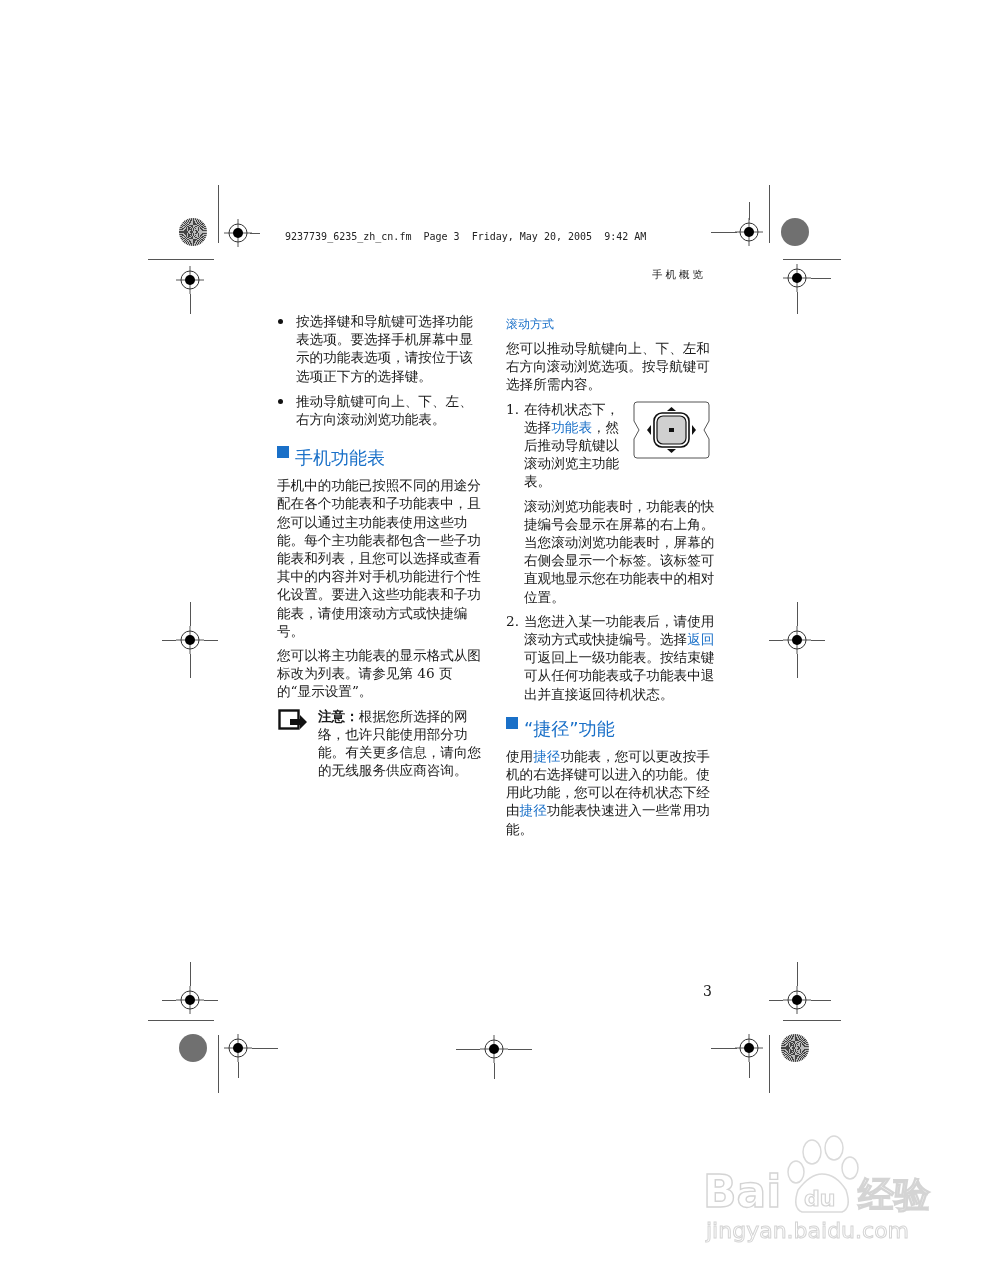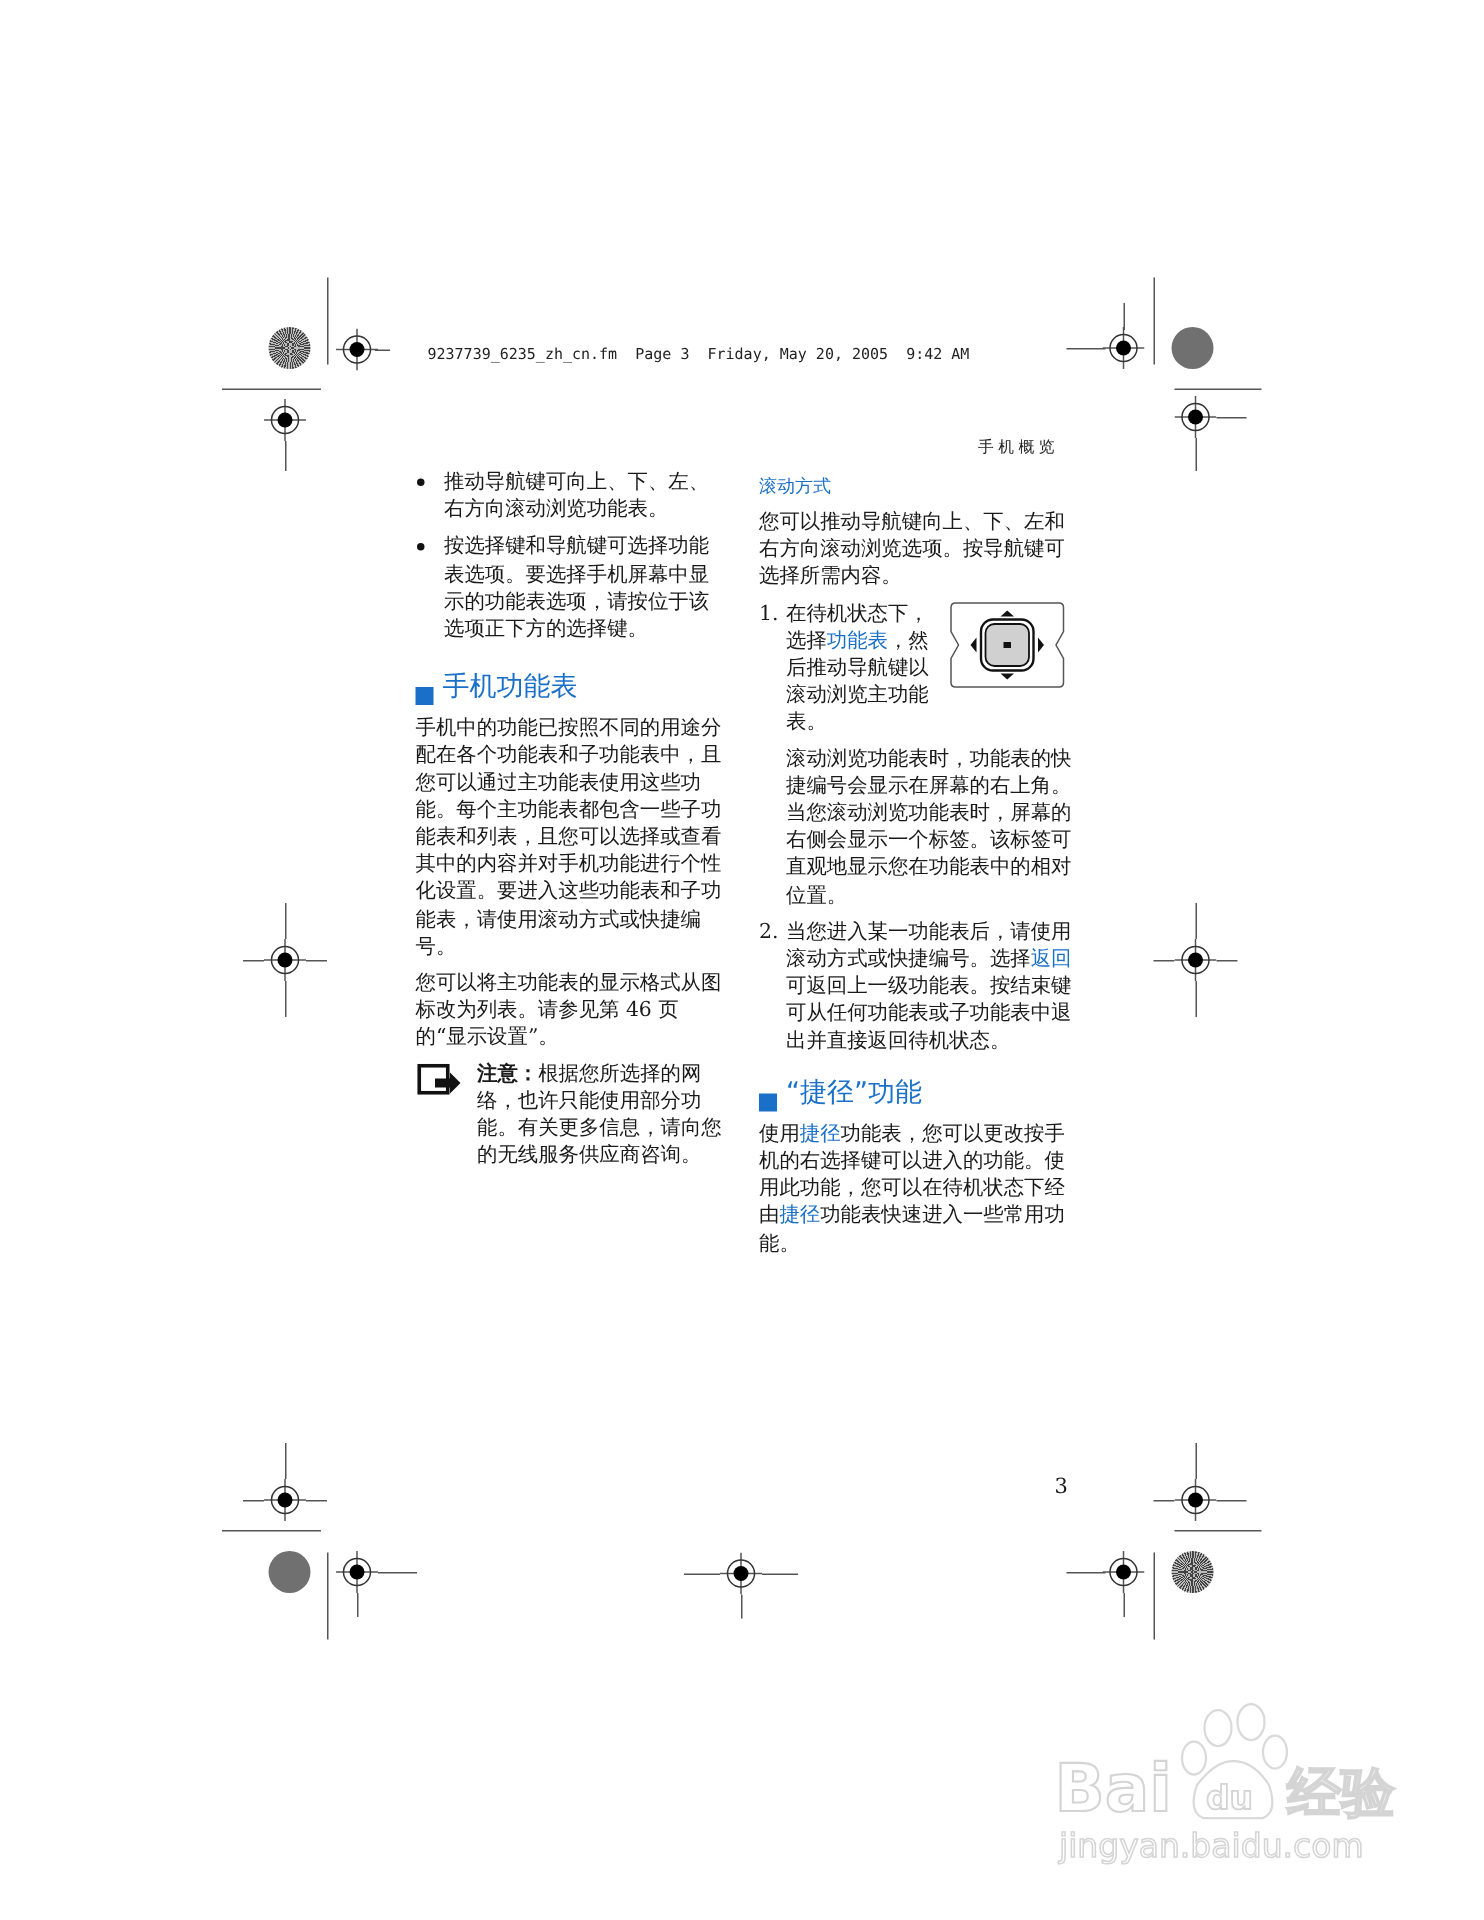--- a/index.html
+++ b/index.html
@@ -5,31 +5,31 @@
     * { margin: 0; padding: 0; box-sizing: border-box; }
     html, body { width: 989px; height: 1280px; background: #ffffff; overflow: hidden; }
     body { position: relative; font-family: "DejaVu Serif", "Liberation Serif", serif; color: #1a1a1a; }
     .line { position: absolute; background: #555; }
     .reg { position: absolute; width: 28px; height: 28px; margin: -14px 0 0 -14px; }
     .star { position: absolute; width: 28px; height: 28px; margin: -14px 0 0 -14px; border-radius: 50%; }
     .star.rays { background: repeating-conic-gradient(#444 0deg 4deg, #bbb 4deg 8deg); }
     .star.solid { background: #707070; }
 
     .header-line { position: absolute; left: 257px; top: 231px; font-family: "DejaVu Sans Mono", "Liberation Mono", monospace; font-size: 10px; color: #222; white-space: pre; letter-spacing: 0px; margin-left: 28px; }
-    .running-head { position: absolute; left: 652px; top: 291px; font-family: "DejaVu Sans", "Liberation Sans", sans-serif; font-size: 10.5px; letter-spacing: 3px; color: #222; }
+    .running-head { position: absolute; left: 652px; top: 268px; font-family: "DejaVu Sans", "Liberation Sans", sans-serif; font-size: 10.5px; letter-spacing: 3px; color: #222; }
     .page-num { position: absolute; left: 703px; top: 983px; font-size: 14px; }
 
     .col { position: absolute; font-size: 13.6px; line-height: 18.2px; }
     .col-left { left: 277px; top: 312px; width: 205px; }
     .col-right { left: 506px; top: 313px; width: 210px; }
 
     .bullet { position: relative; padding-left: 19px; margin-bottom: 7px; }
     .bullet::before { content: ""; position: absolute; left: 1px; top: 7px; width: 5px; height: 5px; border-radius: 50%; background: #111; }
 
-    .h2 { font-family: "DejaVu Sans", "Liberation Sans", sans-serif; color: #1a70c8; font-size: 18px; line-height: 24px; margin: 18px 0 6px 0; display: flex; align-items: flex-end; }
+    .h2 { font-family: "DejaVu Sans", "Liberation Sans", sans-serif; color: #1a70c8; font-size: 18px; line-height: 24px; margin: 18px 0 6px 0; display: flex; align-items: flex-start; }
     .h2 .sq { width: 12px; height: 12px; background: #1a70c8; margin-right: 6px; display: inline-block; }
     .h3 { font-family: "DejaVu Sans", "Liberation Sans", sans-serif; color: #1a70c8; font-size: 12px; line-height: 22px; margin-bottom: 4px; }
 
     .para { margin-bottom: 6px; }
     .link { color: #1a70c8; text-align: right; }
 
     .note { position: relative; padding-left: 41px; margin-top: 6px; }
     .note-icon { position: absolute; left: 1px; top: 2px; width: 30px; height: 22px; }
     .note b { font-weight: bold; }
 
@@ -155,22 +155,22 @@
   <div class="line" style="left:749px;top:1062px;width:1px;height:16px;"></div>
   <div class="line" style="left:769px;top:1035px;width:1px;height:58px;"></div>
   <div class="star rays" style="left:795px;top:1048px;"></div>
 </div>
 
 <div class="header-line"><span>9237739_6235_zh_cn.fm</span>  <span>Page 3</span>  <span>Friday, May 20, 2005</span>  <span>9:42 AM</span></div>
 
 <div class="running-head">手机概览</div>
 
 <div class="col col-left">
+  <div class="bullet">按选择键和导航键可选择功能表选项。要选择手机屏幕中显示的功能表选项，请按位于该选项正下方的选择键。</div>
   <div class="bullet">推动导航键可向上、下、左、右方向滚动浏览功能表。</div>
-  <div class="bullet">按选择键和导航键可选择功能表选项。要选择手机屏幕中显示的功能表选项，请按位于该选项正下方的选择键。</div>
 
   <div class="h2">
     <span class="sq"></span>
     <span>手机功能表</span>
   </div>
 
   <div class="para">手机中的功能已按照不同的用途分配在各个功能表和子功能表中，且您可以通过主功能表使用这些功能。每个主功能表都包含一些子功能表和列表，且您可以选择或查看其中的内容并对手机功能进行个性化设置。要进入这些功能表和子功能表，请使用滚动方式或快捷编号。</div>
   <div class="para">您可以将主功能表的显示格式从图标改为列表。请参见第 46 页的“显示设置”。</div>
 
   <div class="note">

